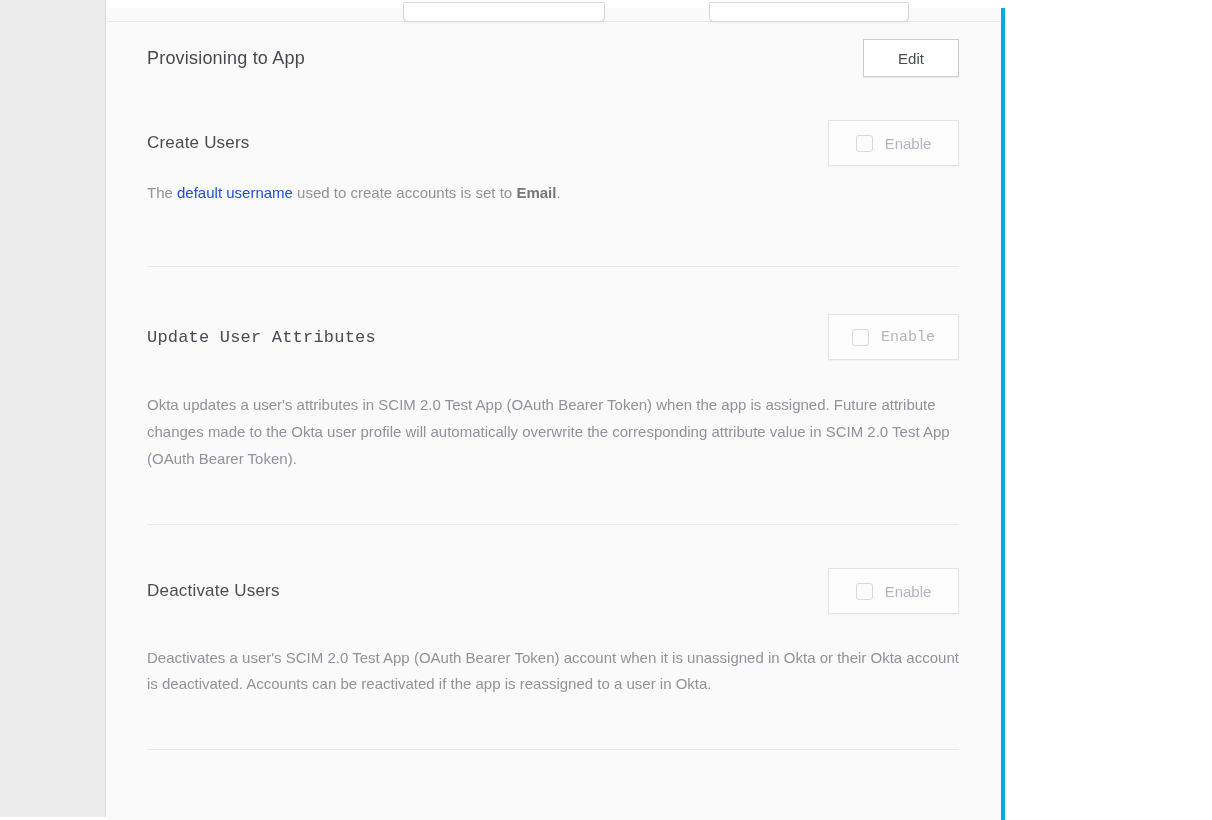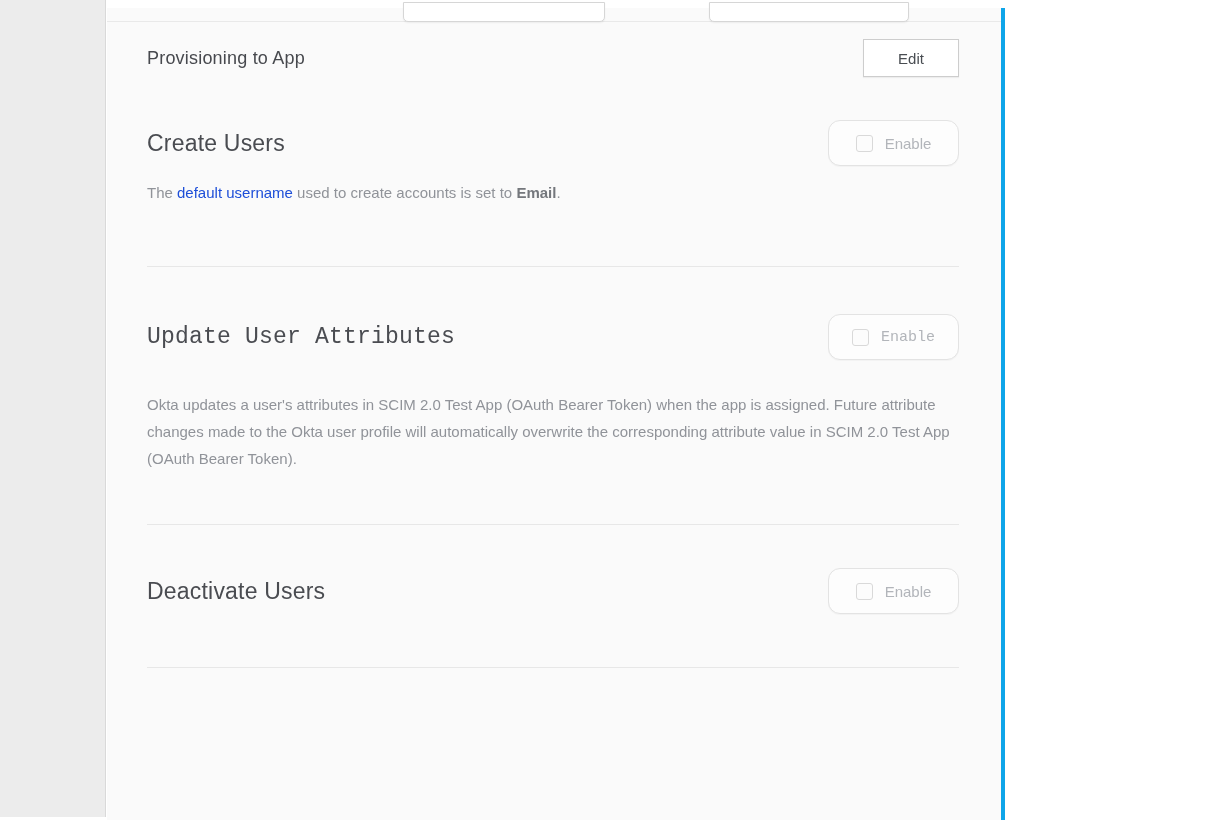--- a/index.html
+++ b/index.html
@@ -29,27 +29,27 @@
   .panel-header { display:flex; justify-content:space-between; align-items:center;
                   margin-top:17px; height:38px; }
   .panel-header h1 { font-size:18px; font-weight:400; color:#47494e; letter-spacing:.2px; }
   .edit-btn { width:96px; height:38px; background:#ffffff; border:1px solid #cdcdcd;
               border-radius:0; font-size:15px; color:#494d52; cursor:pointer;
               box-shadow:0 1px 1px rgba(0,0,0,0.05);
               font-family:"Liberation Sans", sans-serif; }
 
   
   .setting-header { display:flex; justify-content:space-between; align-items:center; }
-  .setting-header h2 { font-size:23px; font-weight:400; color:#4a4c51; letter-spacing:.2px; }
+  .setting-header h2 { font-size:17px; font-weight:400; color:#4a4c51; letter-spacing:.2px; }
   .s1 .setting-header { margin-top:43px; height:46px; }
   .s2 .setting-header { margin-top:46px; height:48px;font-family:Liberation Mono, monospace; }
   .s3 .setting-header { margin-top:42px; height:48px; }
 
   .enable-toggle { width:131px; height:46px; background:#fdfdfd; border:1px solid #e3e3e3;
-                   border-radius:12px; display:flex; align-items:center; justify-content:center;
+                   border-radius:0; display:flex; align-items:center; justify-content:center;
                    cursor:default; box-shadow:0 1px 1px rgba(0,0,0,0.03); }
   .checkbox { width:17px; height:17px; background:#fcfcfc; border:1px solid #d9d9d9;
               border-radius:3px; display:inline-block; }
   .enable-label { font-size:15px; color:#b2b5ba; margin-left:12px; }
 
   .desc { font-size:15px; color:#909399; line-height:26px; max-width:1015px; }
   .s1 .desc-1 { margin-top:31px; }
   .s1 .desc-2 { margin-top:14px; }
   .s2 .desc-1 { margin-top:30px; line-height:27px; }
   .s3 .desc-1 { margin-top:30px; line-height:26px; }
@@ -108,18 +108,19 @@
       </section>
 
       <section class="setting s3">
         <div class="setting-header">
           <h2>Deactivate Users</h2>
           <div class="enable-toggle">
             <span class="checkbox"></span>
             <span class="enable-label">Enable</span>
           </div>
         </div>
+        <p class="desc desc-1">Deactivates a user's SCIM 2.0 Test App (OAuth Bearer Token) account when it is unassigned in Okta or their Okta account is deactivated. Accounts can be reactivated if the app is reassigned to a user in Okta.</p>
         <hr class="divider">
       </section>
 
     </div>
   </main>
 </div>
 
 </body></html>

